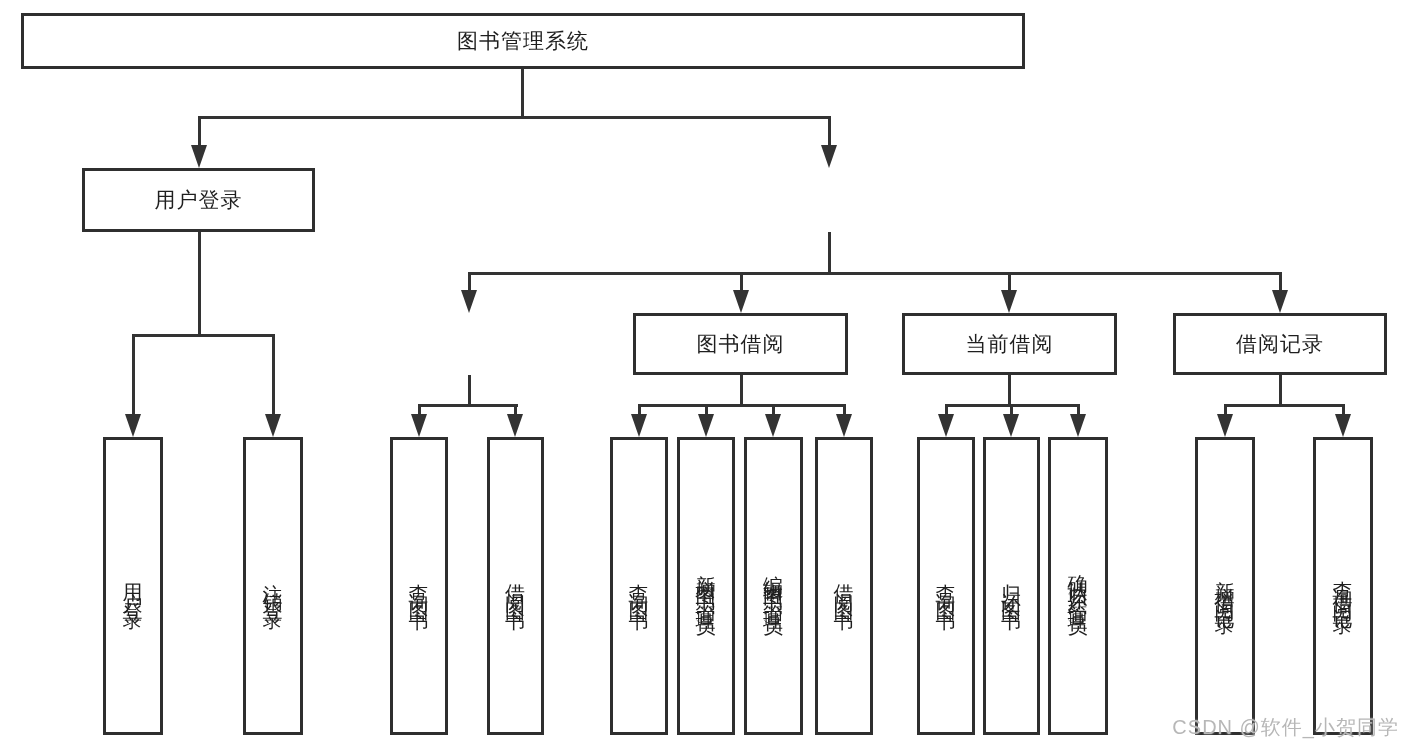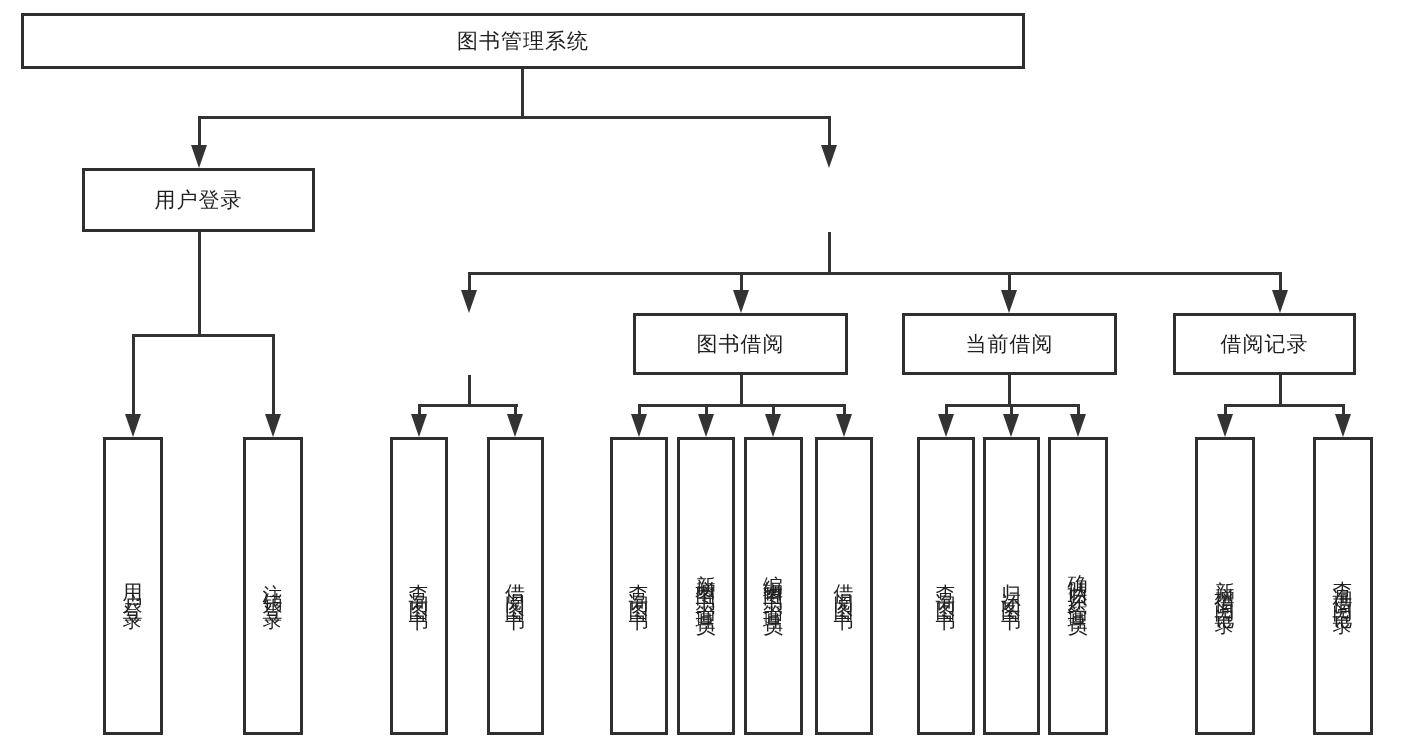--- a/index.html
+++ b/index.html
@@ -44,21 +44,21 @@
   <div class="box" style="left:82px;top:168px;width:233px;height:64px">
     <span class="hlabel">用户登录</span>
   </div>
 
   <div class="box" style="left:633px;top:313px;width:215px;height:62px">
     <span class="hlabel">图书借阅</span>
   </div>
   <div class="box" style="left:902px;top:313px;width:215px;height:62px">
     <span class="hlabel">当前借阅</span>
   </div>
-  <div class="box" style="left:1173px;top:313px;width:183px;height:62px">
+  <div class="box" style="left:1173px;top:313px;width:214px;height:62px">
     <span class="hlabel">借阅记录</span>
   </div>
 
   <div class="box leaf" style="left:103px;top:437px;width:60px;height:298px">
     <span class="vlabel">用户登录</span>
   </div>
   <div class="box leaf" style="left:243px;top:437px;width:60px;height:298px">
     <span class="vlabel">注销登录</span>
   </div>
   <div class="box leaf" style="left:390px;top:437px;width:58px;height:298px">
@@ -147,14 +147,15 @@
   <div class="ah" style="left:1003px;top:414px"></div>
   <div class="ah" style="left:1070px;top:414px"></div>
 
   <div class="vl" style="left:1279px;top:375px;height:31px"></div>
   <div class="hl" style="left:1224px;top:404px;width:121px"></div>
   <div class="vl" style="left:1224px;top:404px;height:14px"></div>
   <div class="vl" style="left:1342px;top:404px;height:14px"></div>
   <div class="ah" style="left:1217px;top:414px"></div>
   <div class="ah" style="left:1335px;top:414px"></div>
 
+  <div class="watermark">CSDN @软件_小贺同学</div>
 
 </div>
 
 </body></html>

